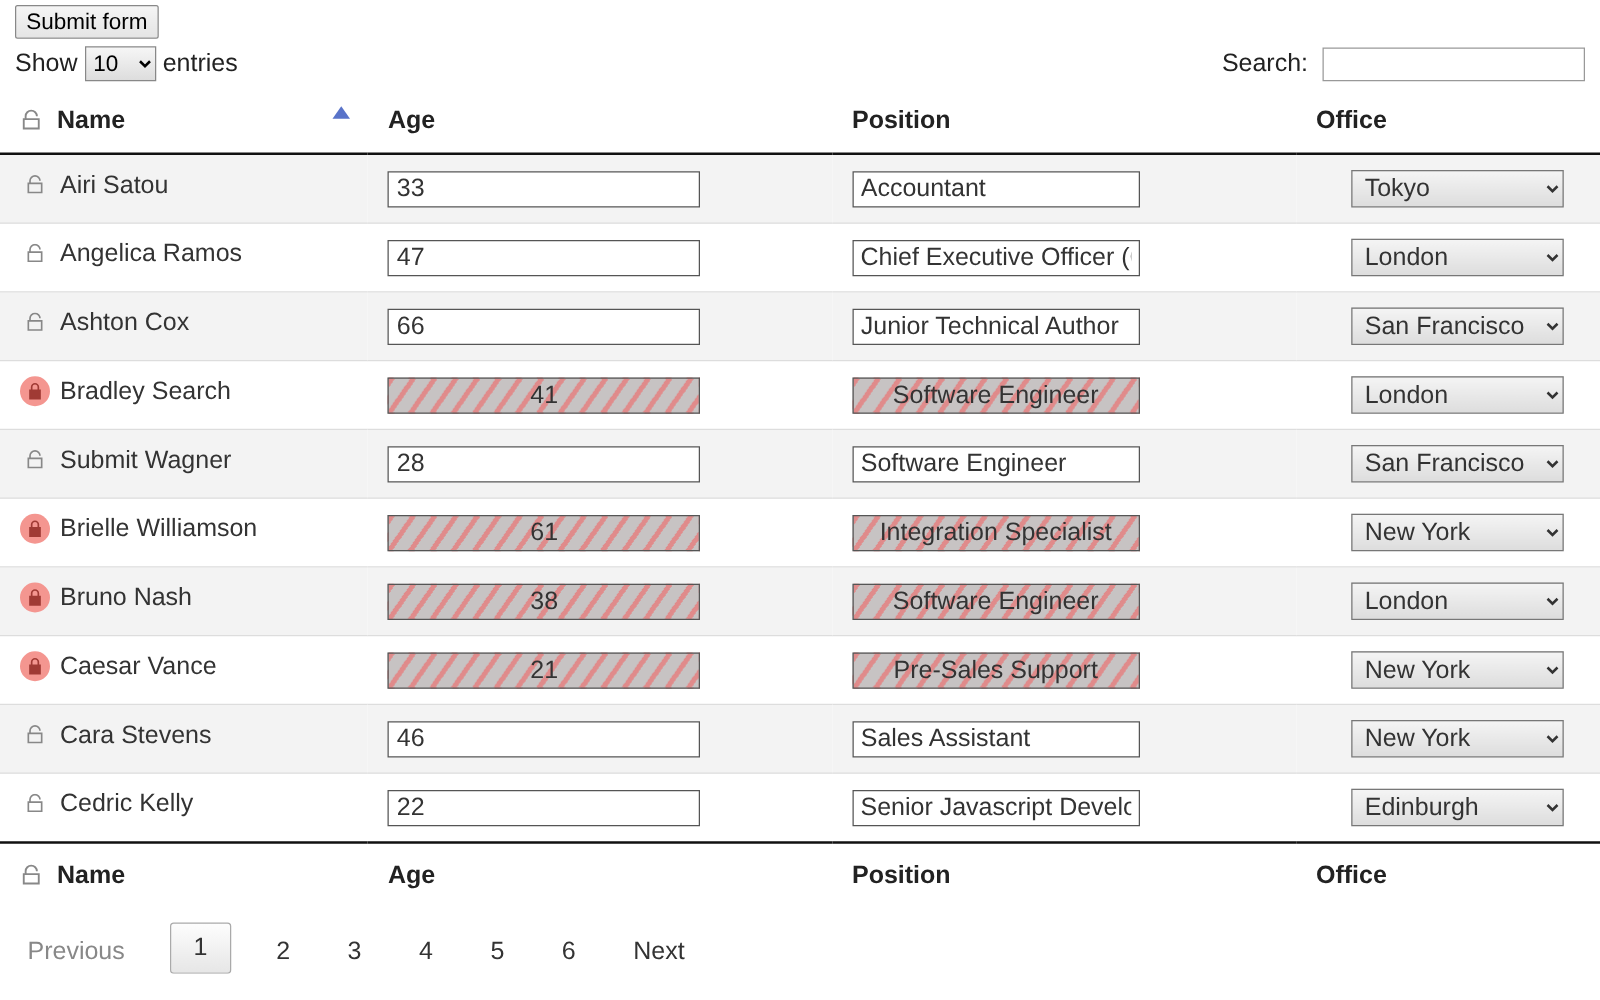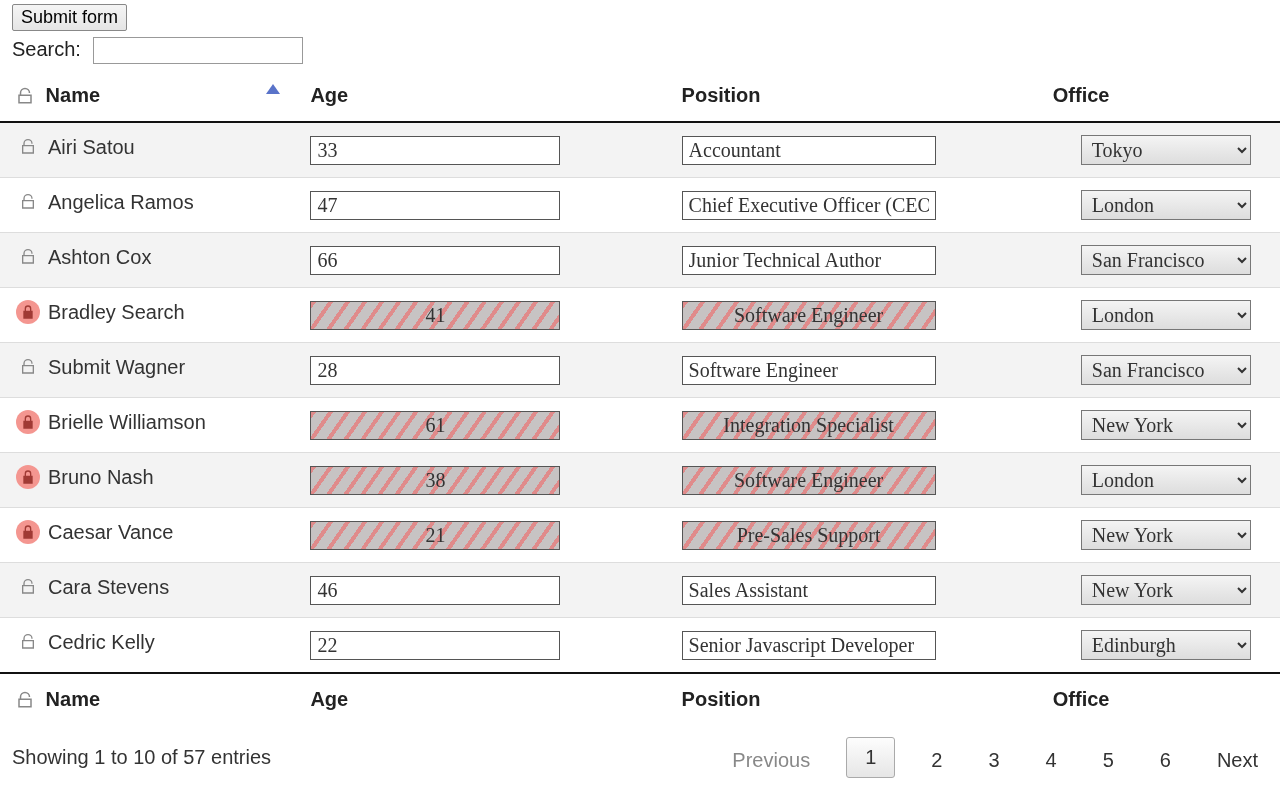--- a/index.html
+++ b/index.html
@@ -79,30 +79,30 @@
   .header-lock-icon svg { width:18px; height:18px; }
   .sort-asc-icon {
     position: absolute;
     right: 14px; top: 14px;
     width: 0; height: 0;
     border-left: 7px solid transparent;
     border-right: 7px solid transparent;
     border-bottom: 10px solid #5973c9;
   }
   input.cell-input, select.cell-select {
-    font-family: Liberation Serif, serif;
+    font-family: Liberation Sans, sans-serif;
     font-size: 20px;
     padding: 2px 6px;
     border: 1px solid #555;
     background: #fff;
     color: #333;
     width: 100%;
   }
   input.cell-input.age { width: 250px; }
-  input.cell-input.position { width: 254px; }
+  input.cell-input.position { width: 230px; }
   select.cell-select.office {
     width: 170px;
     background: linear-gradient(#f4f4f4,#ddd);
     border: 1px solid #777;
     margin-left: 28px;
   }
   input.cell-input.locked, .locked-wrap {
     background-image: repeating-linear-gradient(125deg, rgba(232,120,120,0.75) 0 4px, rgba(0,0,0,0) 4px 14px);
     background-color: #c7c3c3;
     color: #333;
@@ -135,20 +135,27 @@
   col.c-off { width: 19%; }
 </style>
 </head>
 <body>
 
 <div class="top">
   <button class="submit-btn">Submit form</button>
 </div>
 
 <div class="controls">
+  <div class="length-ctrl">
+    <label>
+      <span>Show</span>
+      <select class="length-select" id="length-select"><option value="10">10</option><option value="25">25</option><option value="50">50</option><option value="100">100</option></select>
+      <span>entries</span>
+    </label>
+  </div>
   <div class="search-ctrl">
     <label>
       <span>Search:</span>
       <input class="search-input" type="text" value="" style="">
     </label>
   </div>
 </div>
 
 <table class="dt">
   <colgroup>
@@ -316,21 +323,20 @@
         <span>Name</span>
       </th>
       <th><span>Age</span></th>
       <th><span>Position</span></th>
       <th><span>Office</span></th>
     </tr>
   </tfoot>
 </table>
 
 <div class="footer-row">
-  <div>Showing 1 to 10 of 57 entries</div>
   <div class="paginate" id="paginate">
       <span class="page-btn disabled">Previous</span>
       <span class="page-btn current">1</span>
       <span class="page-btn ">2</span>
       <span class="page-btn ">3</span>
       <span class="page-btn ">4</span>
       <span class="page-btn ">5</span>
       <span class="page-btn ">6</span>
       <span class="page-btn ">Next</span>
     </div>

